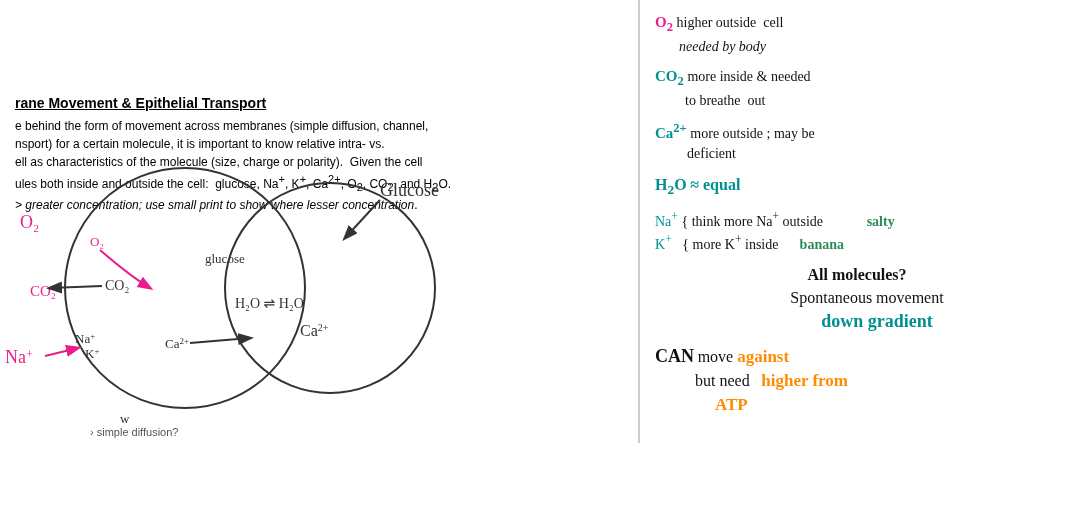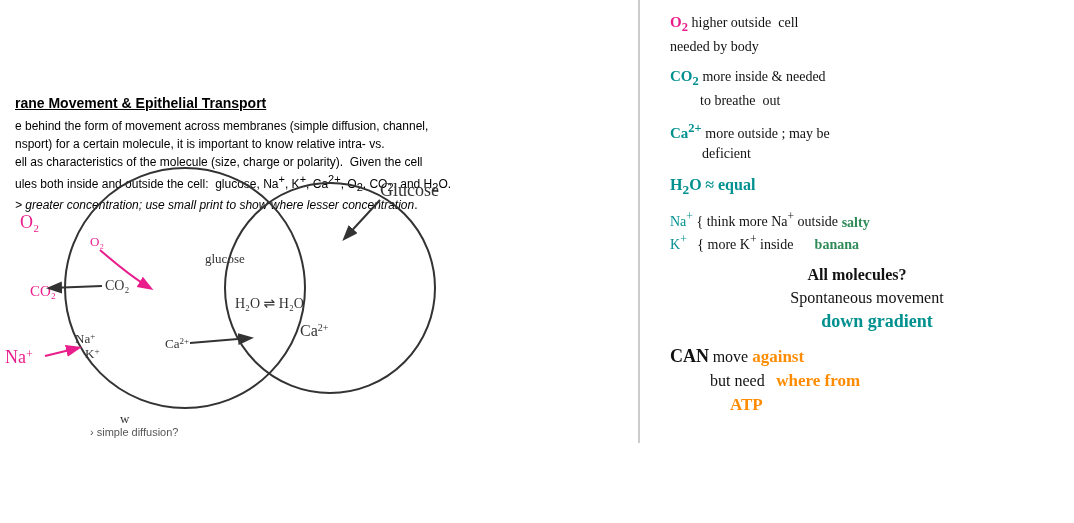--- a/index.html
+++ b/index.html
@@ -29,21 +29,21 @@
       padding: 10px 15px;
       overflow: hidden;
     }
 
     
     .right-panel {
       width: 434px;
       height: 523px;
       position: relative;
       background: #fff;
-      padding: 10px 30px;
+      padding: 10px 15px;
       overflow: hidden;
     }
 
     
     .title-text {
       font-size: 14px;
       font-weight: bold;
       text-decoration: underline;
       color: #000;
       margin-bottom: 6px;
@@ -161,21 +161,21 @@
       <text x="100" y="308" font-family="Arial, sans-serif" font-size="11" fill="#555">› simple diffusion?</text>
     </svg>
 
   </div>
 
   <div class="right-panel">
 
     <div class="annotation-item" style="margin-top:2px;">
       <span class="handwritten color-pink" style="font-size:15px; font-weight:bold;">O<sub>2</sub></span>
       <span class="handwritten color-black" style="font-size:14px;"> higher outside &nbsp;cell</span><br>
-      <span class="handwritten color-black" style="font-size:14px; ">needed by body</span>
+      <span class="handwritten color-black" style="font-size:14px; margin-left: 24px; font-style: italic;">needed by body</span>
     </div>
 
     <div class="annotation-item" style="margin-top:5px;">
       <span class="handwritten color-teal" style="font-size:15px; font-weight:bold;">CO<sub>2</sub></span>
       <span class="handwritten color-black" style="font-size:14px;"> more inside &amp; needed</span><br>
       <span class="handwritten color-black" style="font-size:14px; margin-left: 30px;">to breathe &nbsp;out</span>
     </div>
 
     <div class="annotation-item" style="margin-top:5px;">
       <span class="handwritten color-teal" style="font-size:15px; font-weight:bold;">Ca<sup>2+</sup></span>
@@ -184,37 +184,37 @@
     </div>
 
     <div class="annotation-item" style="margin-top:5px;">
       <span class="handwritten color-teal" style="font-size:16px; font-weight:bold;">H<sub>2</sub>O</span>
       <span class="handwritten color-teal" style="font-size:16px; font-weight:bold;"> ≈ equal</span>
     </div>
 
     <div class="annotation-item" style="margin-top:5px;">
       <span class="handwritten color-teal" style="font-size:14px;">Na<sup>+</sup> </span>
       <span class="handwritten color-black" style="font-size:14px;">{ think more Na<sup>+</sup> outside</span>
-      <span class="handwritten color-green" style="font-size:14px; font-weight:bold;"> salty</span><br>
+      <span class="handwritten color-green" style="font-size:14px; font-weight:bold;margin-left:40px;"> salty</span><br>
       <span class="handwritten color-teal" style="font-size:14px;">K<sup>+</sup> &nbsp;</span>
       <span class="handwritten color-black" style="font-size:14px;">{ more K<sup>+</sup> inside &nbsp;&nbsp;&nbsp;&nbsp;</span>
       <span class="handwritten color-green" style="font-size:14px; font-weight:bold;">banana</span>
     </div>
 
 
     <div class="annotation-item" style="margin-top:8px;text-align:center;">
       <span class="handwritten color-black" style="font-size:16px; font-weight:bold;">All molecules?</span><br>
       <span class="handwritten color-black" style="font-size:16px; margin-left:20px;">Spontaneous movement</span><br>
       <span class="handwritten color-teal" style="font-size:18px; font-weight:bold; margin-left:40px;">down gradient</span>
     </div>
 
     <div class="annotation-item" style="margin-top:8px;">
       <span class="handwritten color-black" style="font-size:18px; font-weight:bold;">CAN</span>
       <span class="handwritten color-black" style="font-size:16px;"> move </span>
       <span class="handwritten color-orange" style="font-size:17px; font-weight:bold;">against</span><br>
       <span class="handwritten color-black" style="font-size:16px; margin-left: 40px;">but need &nbsp;</span>
-      <span class="handwritten color-orange" style="font-size:17px; font-weight:bold;">where from</span><br>
+      <span class="handwritten color-orange" style="font-size:17px; font-weight:bold;">higher from</span><br>
       <span class="handwritten color-orange" style="font-size:17px; font-weight:bold; margin-left: 60px;">ATP</span>
     </div>
 
   </div>
 
 </div>
 
 </body></html>

